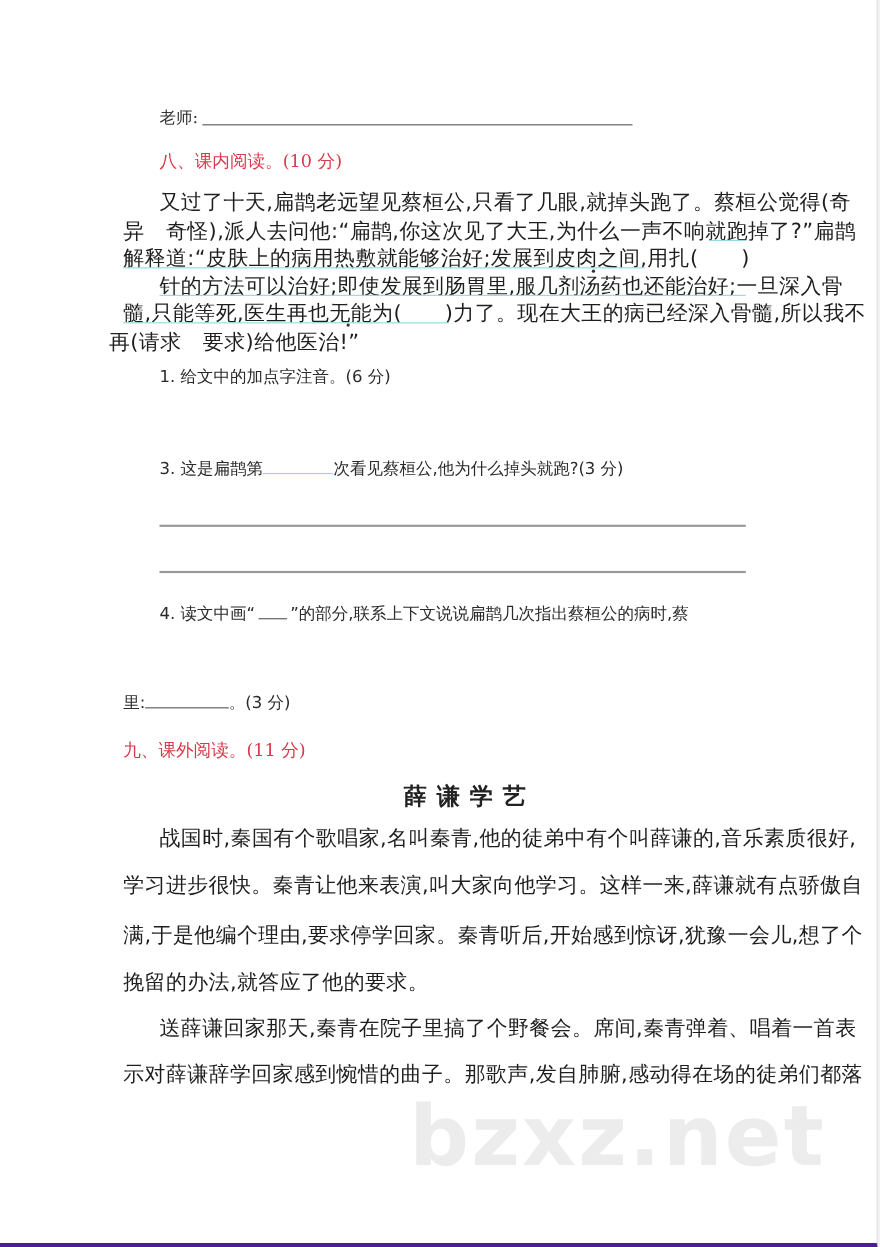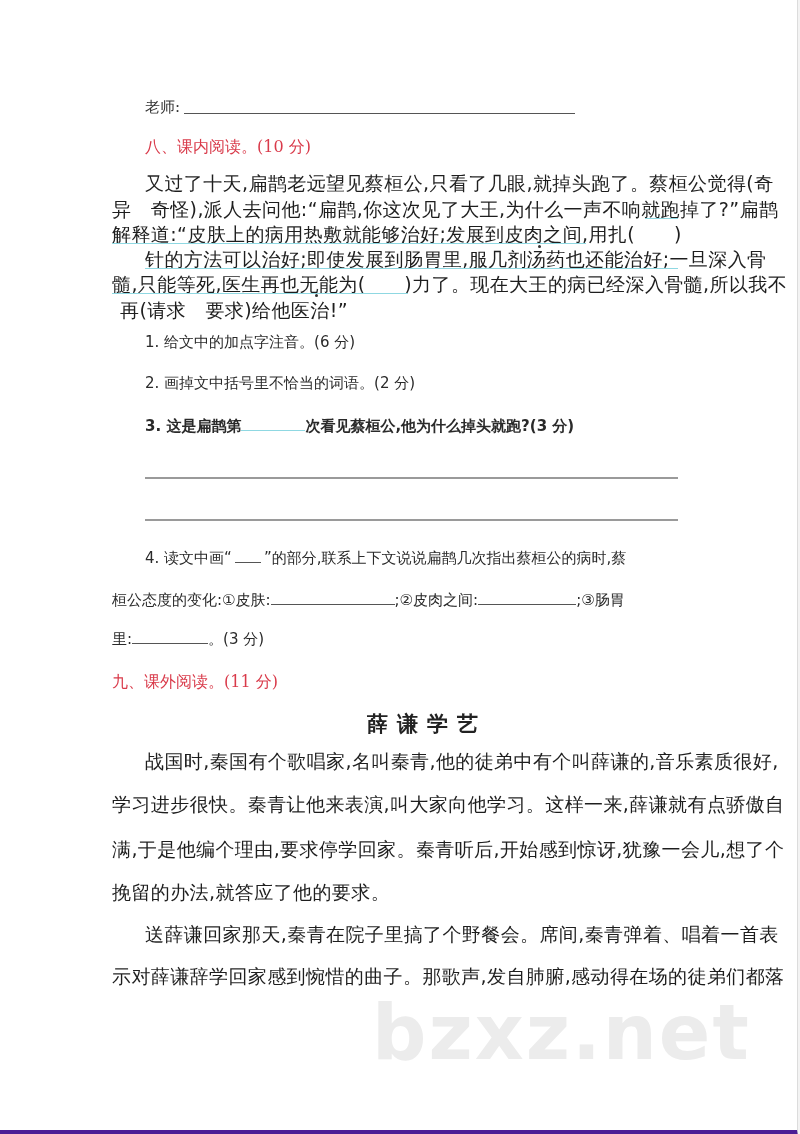--- a/index.html
+++ b/index.html
@@ -37,53 +37,46 @@
   <div class="rule" style="left:184px; top:113px; width:391px;"></div>
 
   <span class="abs red-head" style="left:145px; top:137px;">八、课内阅读。(10 分)</span>
 
   <div>
     <span class="abs body-text" style="left:145px; top:171px;">又过了十天,扁鹊老远望见蔡桓公,只看了几眼,就掉头跑了。蔡桓公觉得(奇</span>
     <span class="abs body-text" style="left:112px; top:197px;">异　奇怪),派人去问他:“扁鹊,你这次见了大王,为什么一声不响就跑掉了?”扁鹊</span>
     <span class="abs body-text" style="left:112px; top:222px;">解释道:“皮肤上的病用热敷就能够治好;发展到皮肉之间,用扎(　　)</span>
     <span class="abs body-text" style="left:145px; top:247px;">针的方法可以治好;即使发展到肠胃里,服几剂汤药也还能治好;一旦深入骨</span>
     <span class="abs body-text" style="left:112px; top:272px;">髓,只能等死,医生再也无能为(　　)力了。现在大王的病已经深入骨髓,所以我不</span>
-    <span class="abs body-text" style="left:120px; top:298px;">再(请求　要求)给他医治!”</span>
+    <span class="abs body-text" style="left:99px; top:298px;">再(请求　要求)给他医治!”</span>
   </div>
 
   <div class="cyan-u" style="left:645px; top:218px; width:33px;"></div>
   <div class="cyan-u" style="left:112px; top:243px; width:474px;"></div>
   <div class="cyan-u" style="left:145px; top:268px; width:533px;"></div>
   <div class="cyan-u" style="left:112px; top:293px; width:296px;"></div>
 
   <div class="dot" style="left:538px; top:245px;"></div>
   <div class="dot" style="left:315px; top:294px;"></div>
 
   <div class="abs q-text" style="left:145px; top:333px;">
     <span>1.</span>
     <span>给文中的加点字注音。(6 分)</span>
   </div>
-  <div class="abs q-text" style="left:145px; top:374px;">
-    <span>2.</span>
-    <span>画掉文中括号里不恰当的词语。(2 分)</span>
-  </div>
-  <div class="abs q-text" style="left:145px; top:417px;font-weight:bold;">
+  <div class="abs q-text" style="left:145px; top:417px;">
     <span>3.</span>
     <span>这是扁鹊第</span><span class="blank-cyan" style="width:64px;"></span><span>次看见蔡桓公,他为什么掉头就跑?(3 分)</span>
   </div>
 
   <div class="rule-gray" style="left:145px; top:477px; width:533px;"></div>
   <div class="rule-gray" style="left:145px; top:519px; width:533px;"></div>
 
   <div class="abs q-text" style="left:145px; top:549px;">
     <span>4.</span>
     <span>读文中画“</span><span class="blank" style="width:26px; margin:0 3px;"></span><span>”的部分,联系上下文说说扁鹊几次指出蔡桓公的病时,蔡</span>
-  </div>
-  <div class="abs q-text" style="left:112px; top:591px;">
-    <span>桓公态度的变化:①皮肤:</span><span class="blank" style="width:124px;"></span><span>;②皮肉之间:</span><span class="blank" style="width:98px;"></span><span>;③肠胃</span>
   </div>
   <div class="abs q-text" style="left:112px; top:630px;">
     <span>里:</span><span class="blank" style="width:76px;"></span><span>。(3 分)</span>
   </div>
 
   <span class="abs red-head" style="left:112px; top:672px;">九、课外阅读。(11 分)</span>
   <span class="abs title-center" style="left:367px; top:710px;">薛谦学艺</span>
 
   <div>
     <span class="abs body-text" style="left:145px; top:749px;">战国时,秦国有个歌唱家,名叫秦青,他的徒弟中有个叫薛谦的,音乐素质很好,</span>

